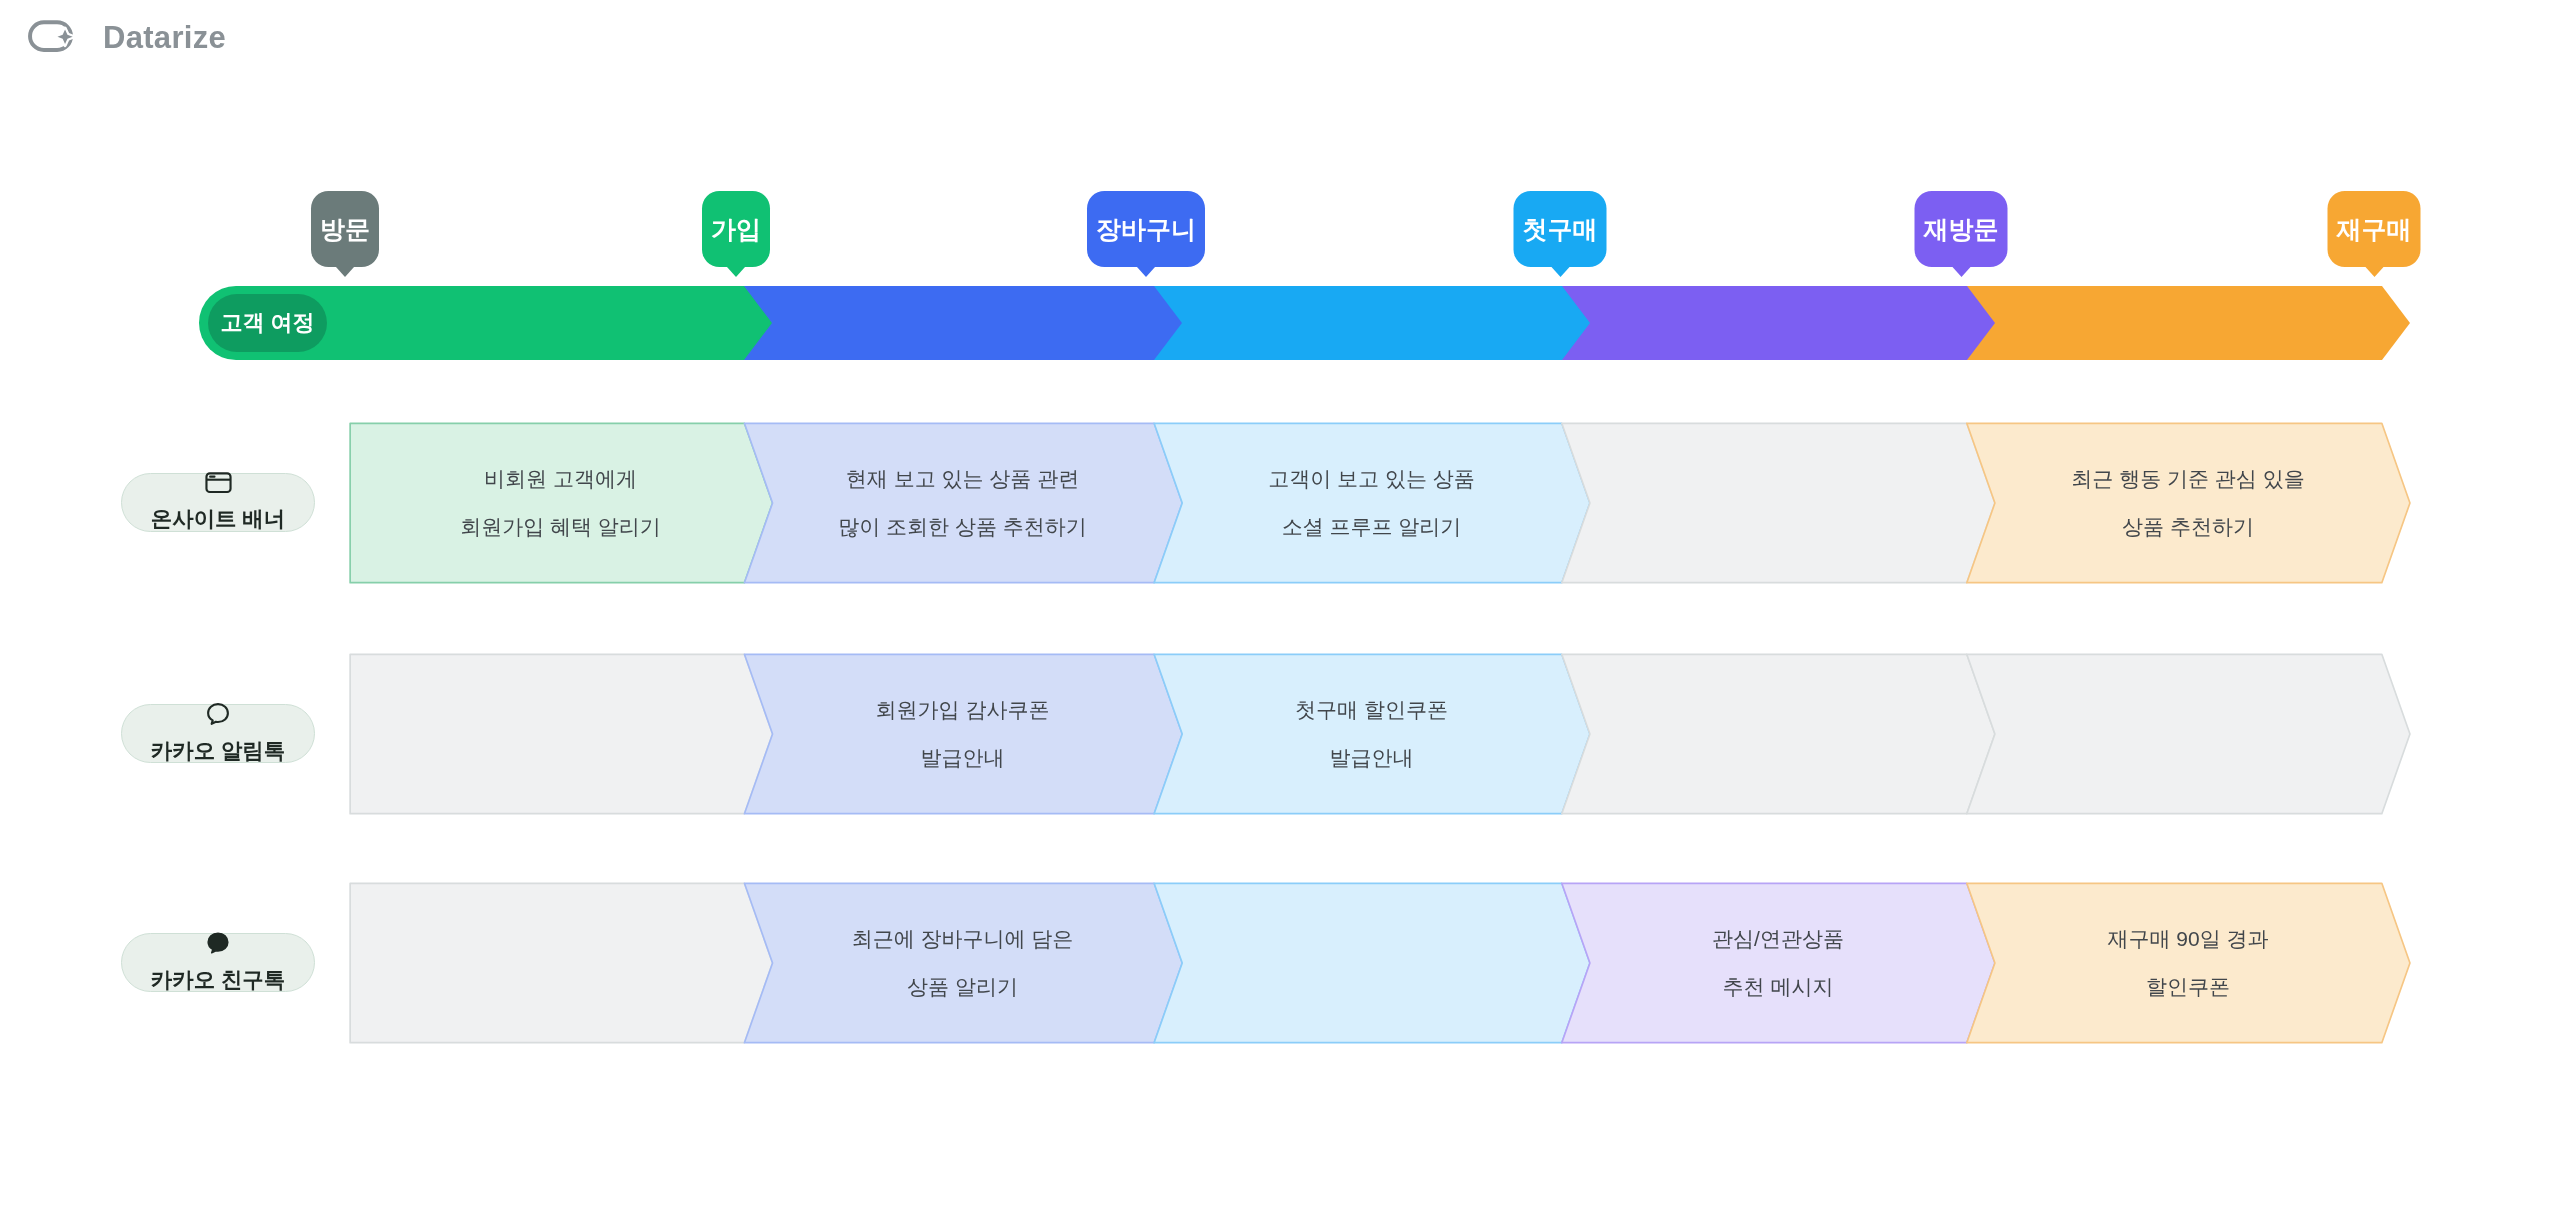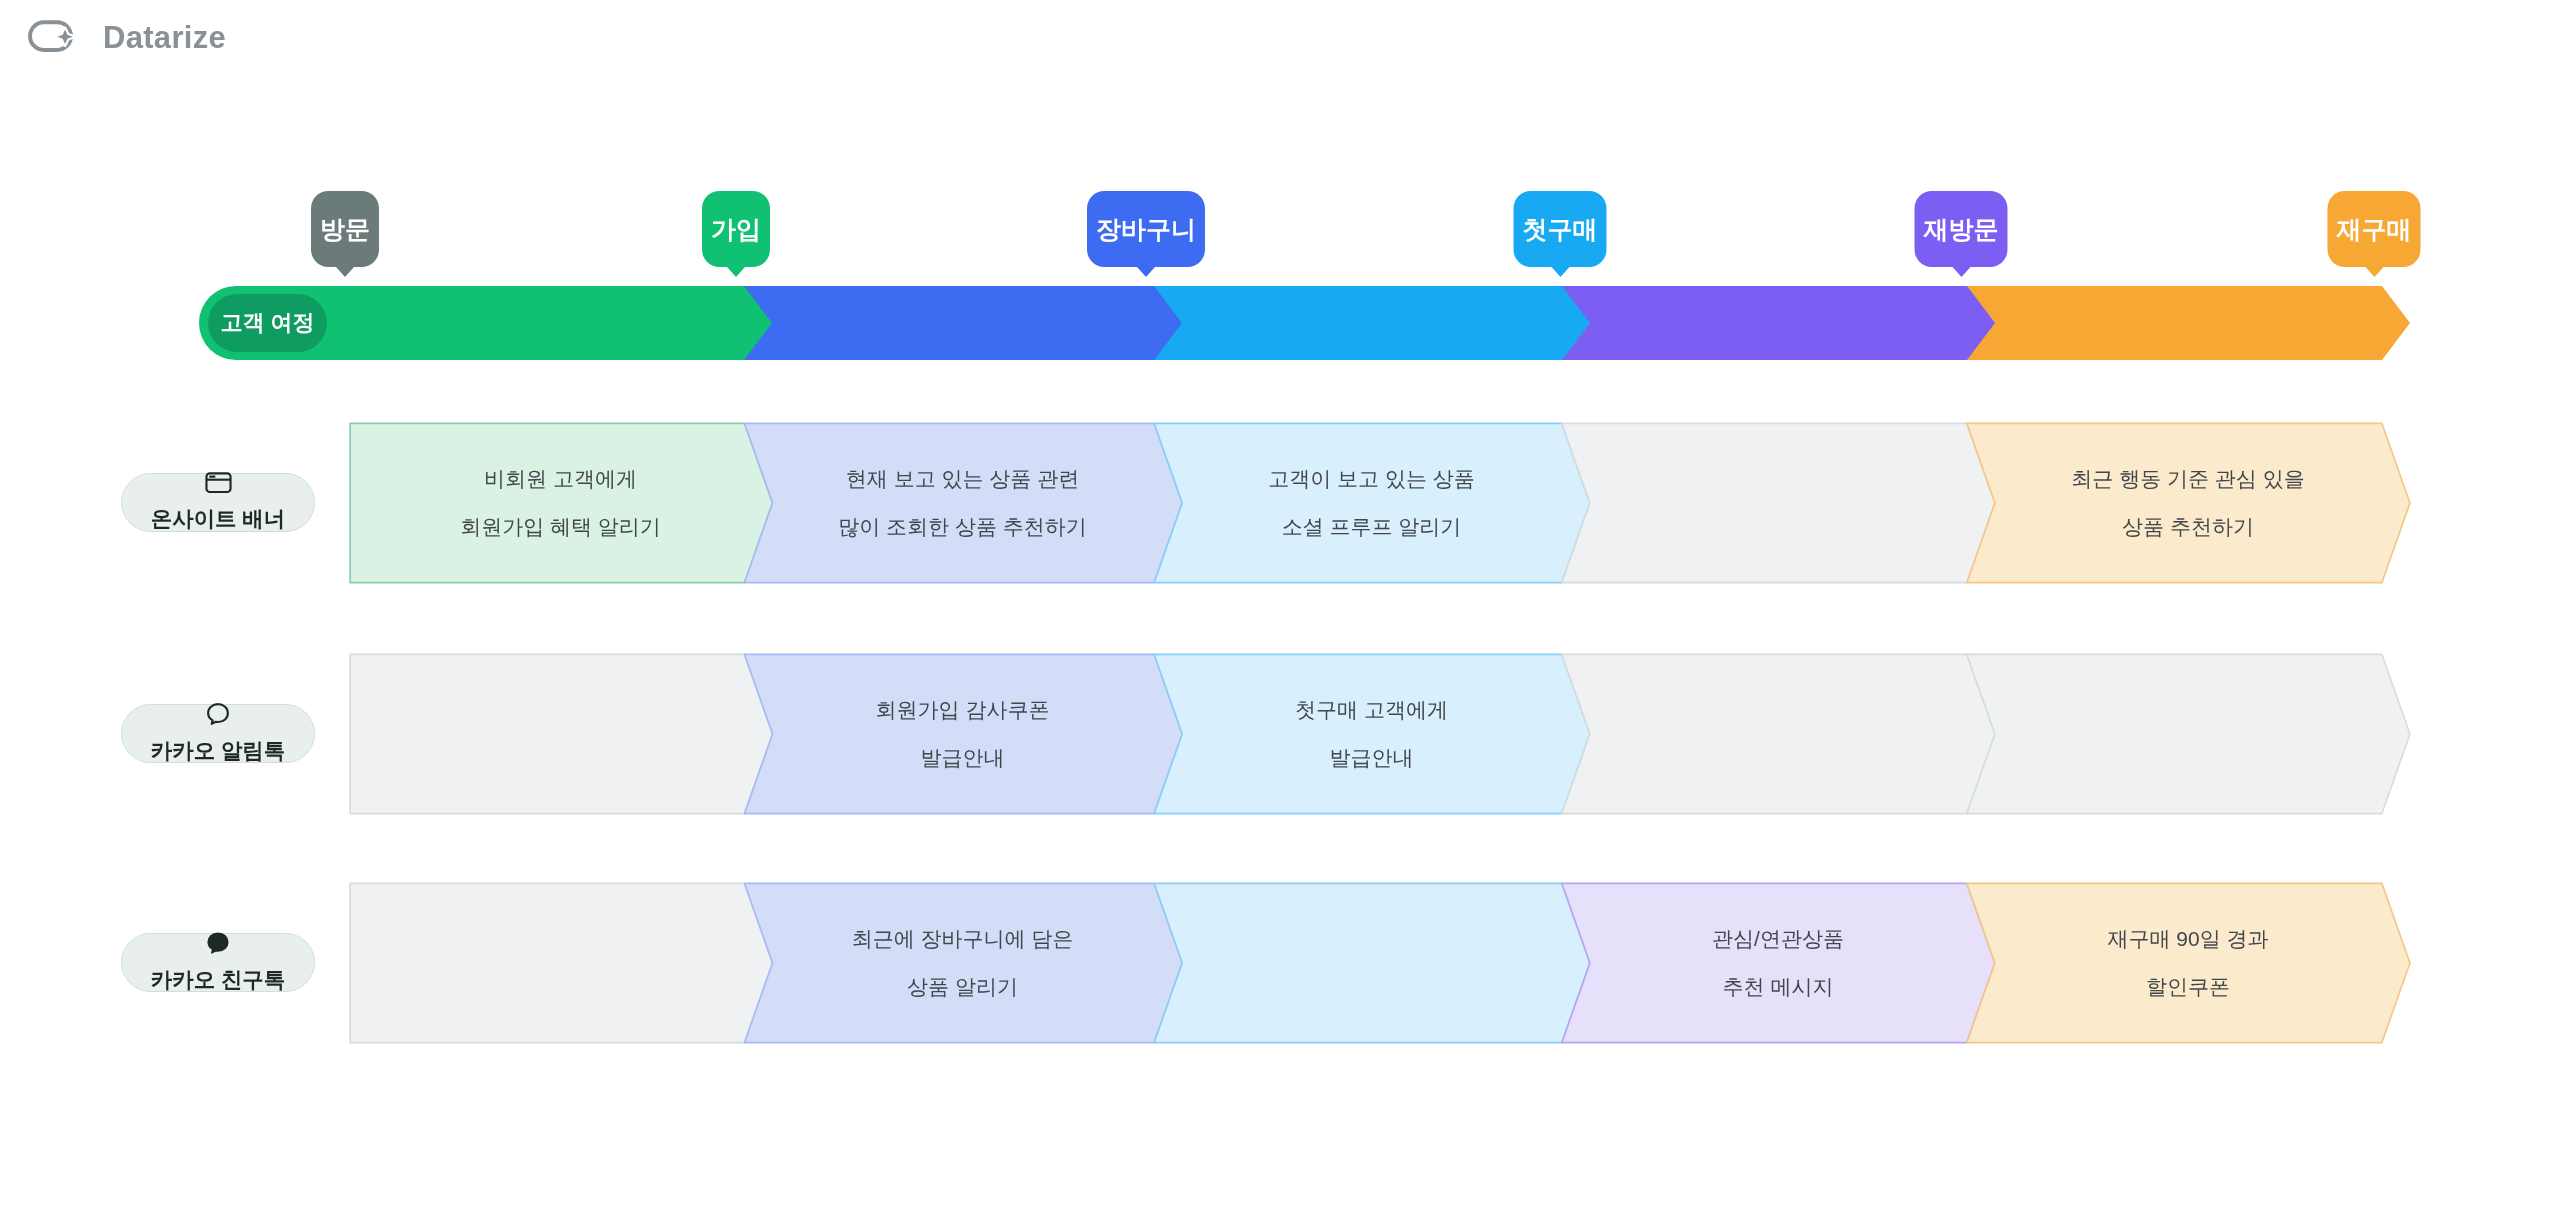--- a/index.html
+++ b/index.html
@@ -165,21 +165,21 @@
     <svg width="24" height="24" viewBox="0 0 34 34">
       <path d="M17 3 C9 3 3 8.5 3 15.5 C3 20 5.5 23.8 9.5 26 L8 31 L14 28 C15 28.2 16 28.3 17 28.3 C25 28.3 31 22.8 31 15.8 C31 8.6 25 3 17 3 Z" fill="none" stroke="#1F2924" stroke-width="3" stroke-linejoin="round"></path>
     </svg>
     <span>카카오 알림톡</span>
   </div>
   <div class="cell-text" style="top:653px; left:781px; width:363px">
     <div>회원가입 감사쿠폰</div>
     <div>발급안내</div>
   </div>
   <div class="cell-text" style="top:653px; left:1191px; width:361px">
-    <div>첫구매 고객에게</div>
+    <div>첫구매 할인쿠폰</div>
     <div>발급안내</div>
   </div>
 
   <svg class="row-svg" style="top:882px" viewBox="0 0 3848 242">
     <path class="theme-empty" d="M523 2 H1112 L1154 121 L1112 240 H523 Z"></path>
     <path class="theme-blue" d="M1112 2 H1724 L1766 121 L1724 240 H1112 L1154 121 Z"></path>
     <path class="theme-sky" d="M1724 2 H2333 L2375 121 L2333 240 H1724 L1766 121 Z"></path>
     <path class="theme-purple" d="M2333 2 H2938 L2980 121 L2938 240 H2333 L2375 121 Z"></path>
     <path class="theme-orange" d="M2938 2 H3558 L3600 121 L3558 240 H2938 L2980 121 Z"></path>
   </svg>

